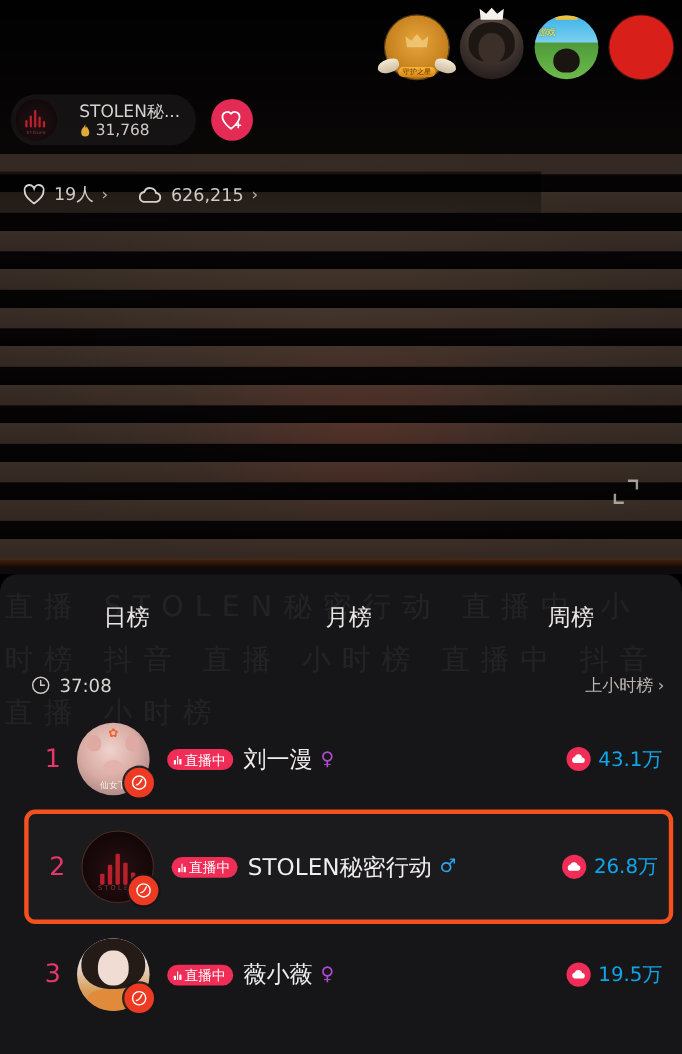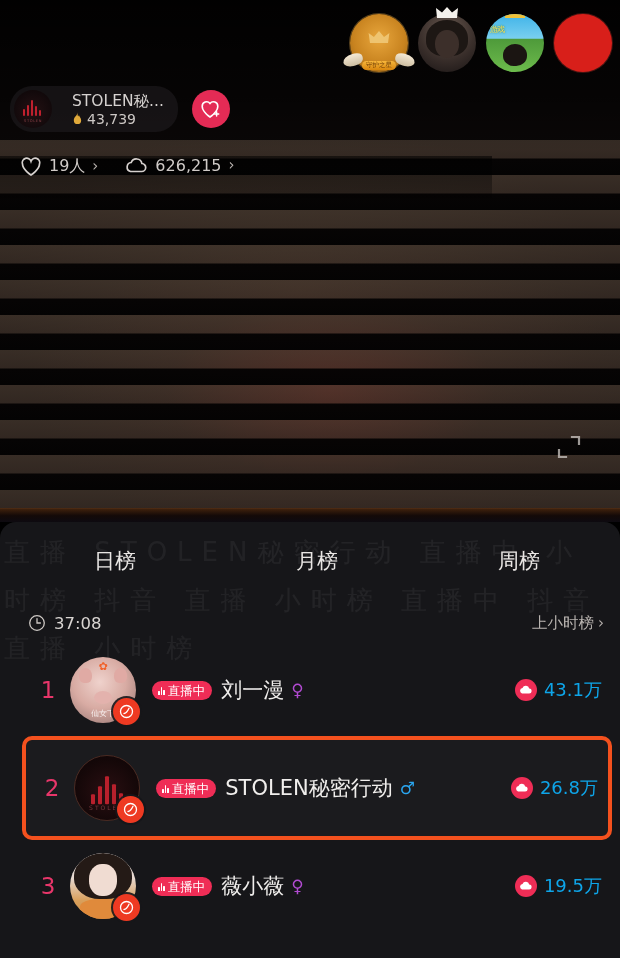--- a/index.html
+++ b/index.html
@@ -147,21 +147,21 @@
     border:1.5px solid #6d5a3c;
     display:flex; flex-direction:column; align-items:center; justify-content:center;
     gap:0px; color:#c5ae82;
   }
   .topav.noble .nb-title { font-size:14px; line-height:15px; }
   .topav.noble .nb-level { font-size:13px; line-height:15px; color:#d2bd94; }
 
   
   #stats-bar {
     position:absolute; left:0; top:156px; width:492px; height:42px;
-    display:flex; align-items:flex-start; gap:26px; padding-left:20px;
+    display:flex; align-items:center; gap:26px; padding-left:20px;
     background:linear-gradient(to bottom, rgba(0,0,0,0.55), rgba(0,0,0,0.22));
   }
   .stat-group { display:flex; align-items:center; gap:7px; }
   .stat-group .stat-text { font-size:16px; color:#cfcac7; }
   .chev { font-size:15px; color:#b8b2ae; line-height:1; }
 
   
   #fullscreen-button { position:absolute; right:38px; top:434px; opacity:.75; }
 
   
@@ -277,21 +277,21 @@
             <i style="height:6px"></i>
         </div>
         <div class="mini-label">STOLEN</div>
       </div>
       <div id="streamer-texts">
         <div id="streamer-name">STOLEN秘...</div>
         <div id="streamer-heat-row">
           <svg class="flame-icon" viewBox="0 0 12 15">
             <path d="M6 0C6 4 2 4.5 2 9a4 4 0 0 0 8 0c0-3-2-4-2.5-6C7 5 6 5.5 6 0z" fill="#e0a93a"></path>
           </svg>
-          <div id="streamer-heat">43,739</div>
+          <div id="streamer-heat">31,768</div>
         </div>
       </div>
     </div>
     <div id="follow-button">
       <svg width="22" height="20" viewBox="0 0 22 20">
         <path d="M10 18S2.2 12.6 2.2 7.2A4.4 4.4 0 0 1 10 4.4a4.4 4.4 0 0 1 7.8 2.8C17.8 12.6 10 18 10 18z" fill="none" stroke="#fff" stroke-width="1.6"></path>
         <path d="M16.6 12.8v4.2M14.5 14.9h4.2" stroke="#fff" stroke-width="1.5" stroke-linecap="round"></path>
       </svg>
     </div>
   </div>

